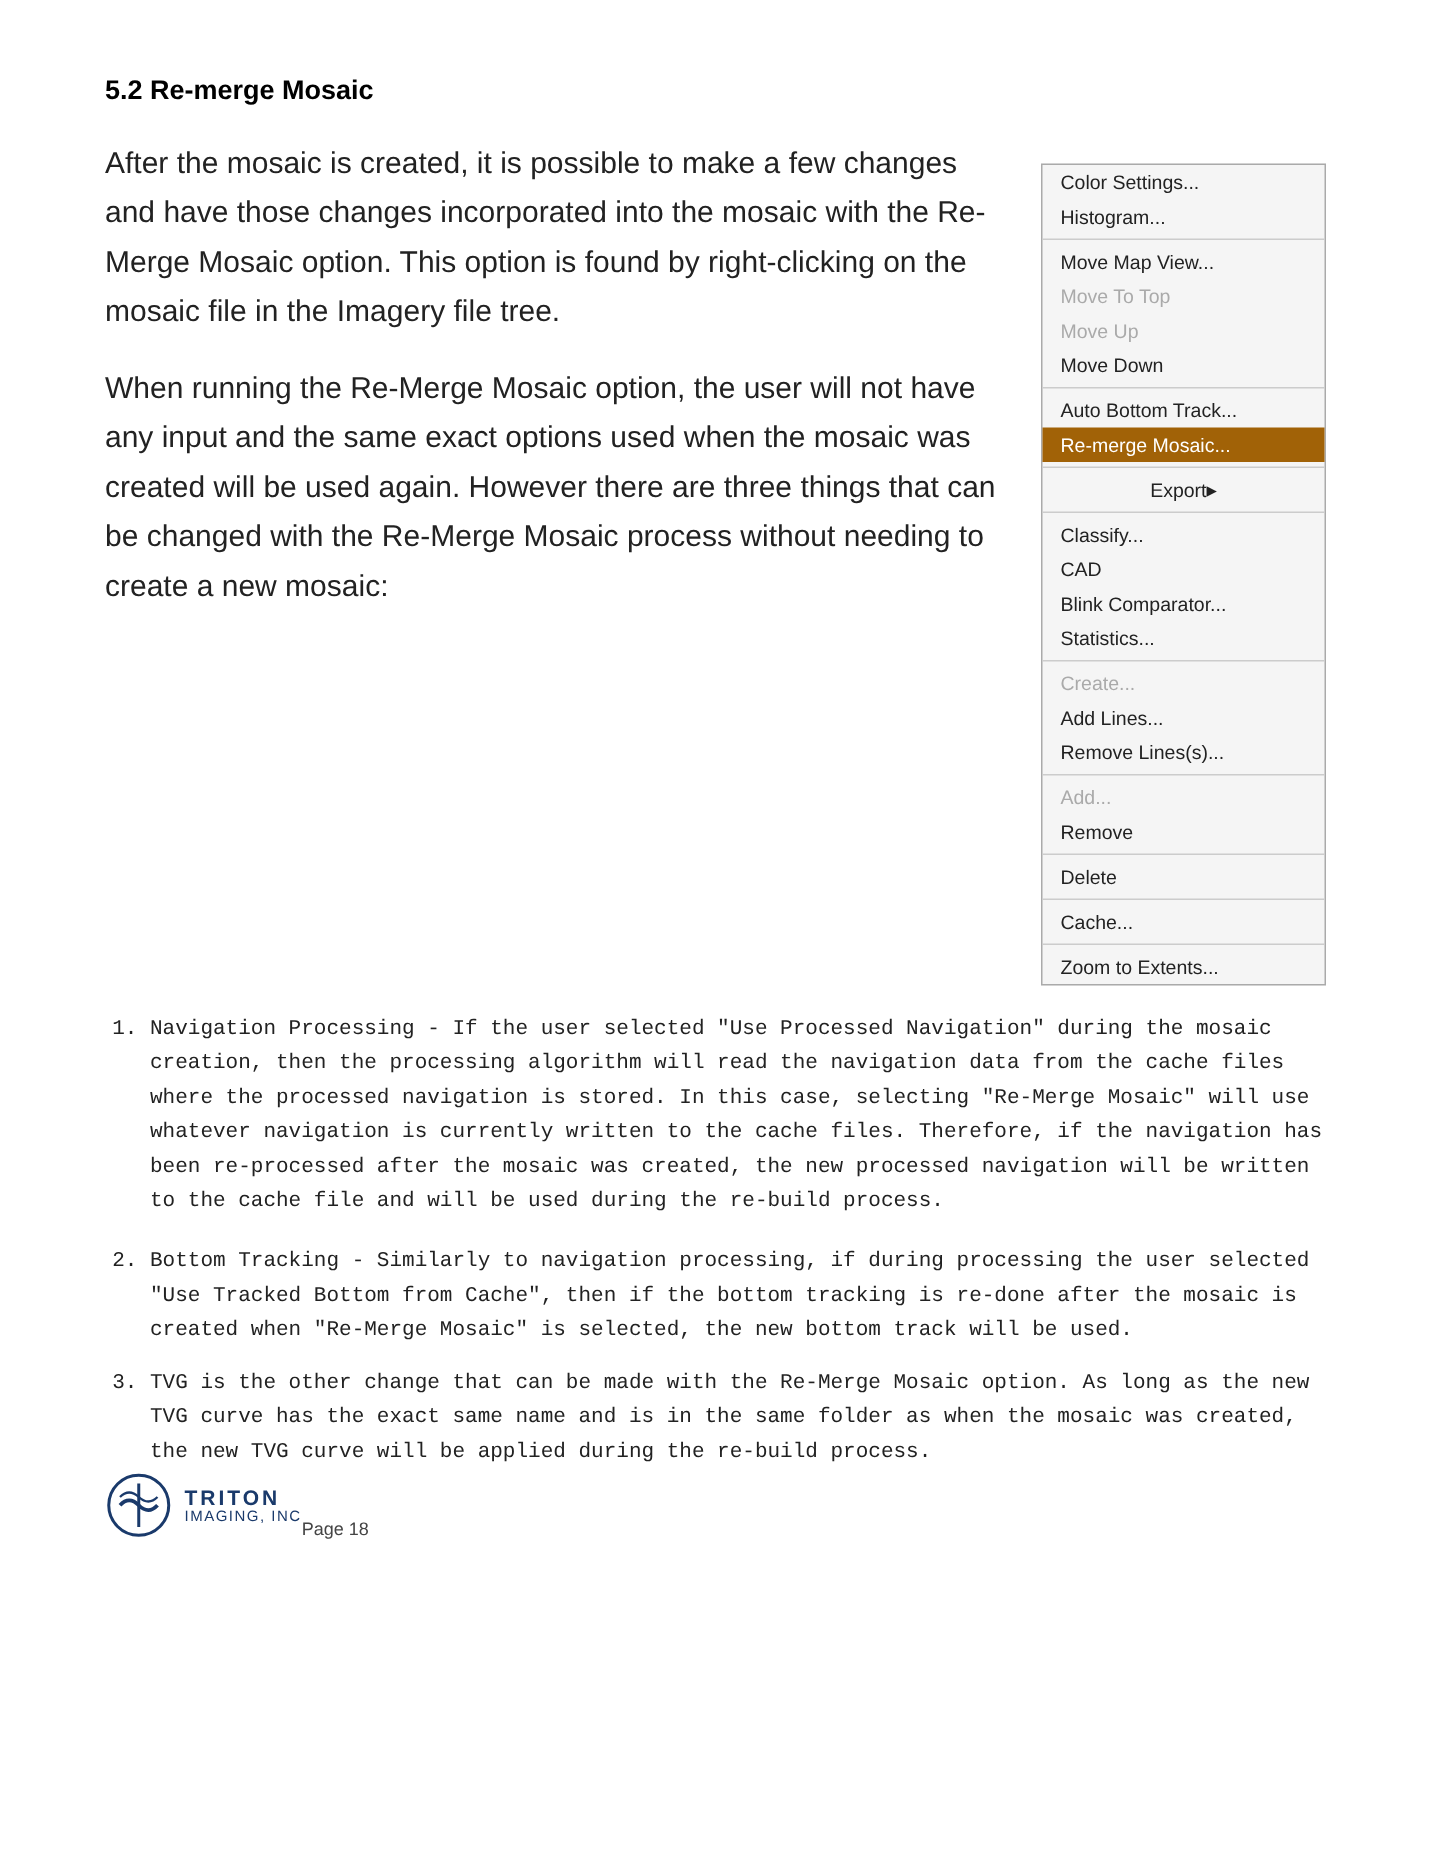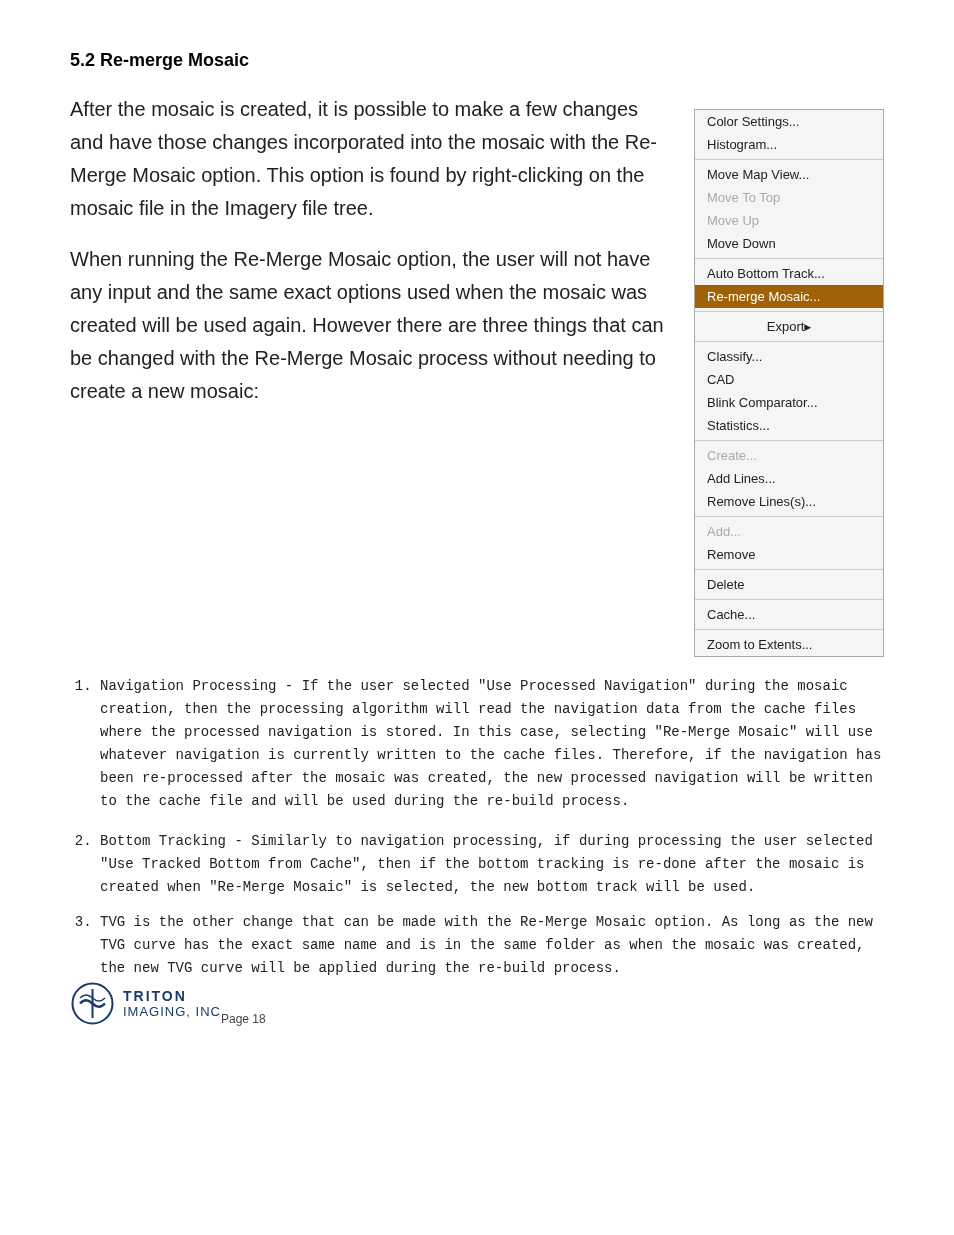--- a/index.html
+++ b/index.html
@@ -128,21 +128,21 @@
     .triton-name {
       font-family: Arial, Helvetica, sans-serif;
       font-size: 14px;
       font-weight: bold;
       color: #1a3a6b;
       letter-spacing: 2px;
     }
 
     .triton-sub {
       font-family: Arial, Helvetica, sans-serif;
-      font-size: 13px;
+      font-size: 10px;
       color: #1a3a6b;
       letter-spacing: 1px;
     }
 
     .page-number {
       font-family: Arial, Helvetica, sans-serif;
       font-size: 12px;
       color: #444;
     }
   </style>

